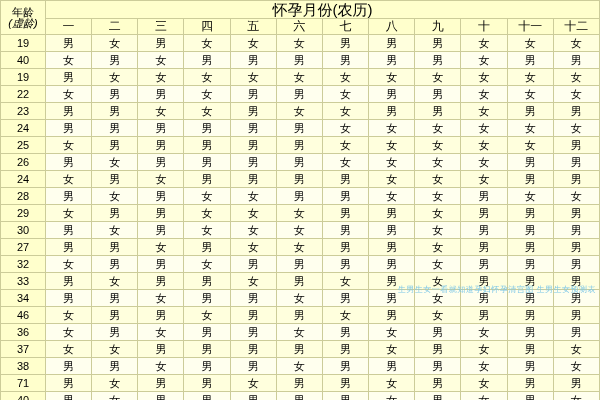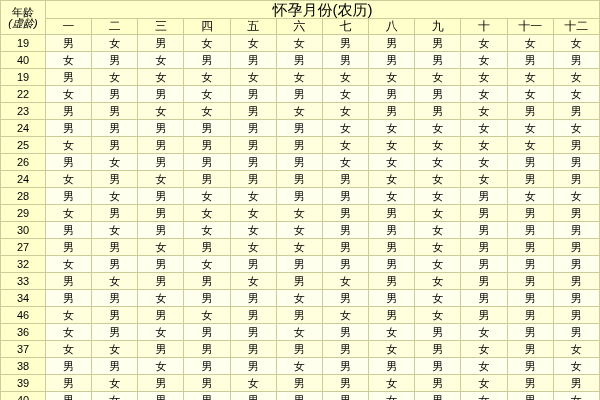--- a/index.html
+++ b/index.html
@@ -409,21 +409,21 @@
         <td class="cell odd">男</td>
         <td class="cell odd">女</td>
         <td class="cell odd">男</td>
         <td class="cell odd">男</td>
         <td class="cell odd">男</td>
         <td class="cell odd">女</td>
         <td class="cell odd">男</td>
         <td class="cell odd">女</td>
       </tr>
       <tr>
-        <td class="agecell">39</td>
+        <td class="agecell">71</td>
         <td class="cell even">男</td>
         <td class="cell even">女</td>
         <td class="cell even">男</td>
         <td class="cell even">男</td>
         <td class="cell even">女</td>
         <td class="cell even">男</td>
         <td class="cell even">男</td>
         <td class="cell even">女</td>
         <td class="cell even">男</td>
         <td class="cell even">女</td>
@@ -440,13 +440,14 @@
         <td class="cell odd">男</td>
         <td class="cell odd">男</td>
         <td class="cell odd">女</td>
         <td class="cell odd">男</td>
         <td class="cell odd">女</td>
         <td class="cell odd">男</td>
         <td class="cell odd">女</td>
       </tr>
     </tbody>
   </table>
+  <div class="watermark">生男生女一看就知道孕妇怀孕清宫图  生男生女预测表</div>
 </div>
 
 </body></html>

